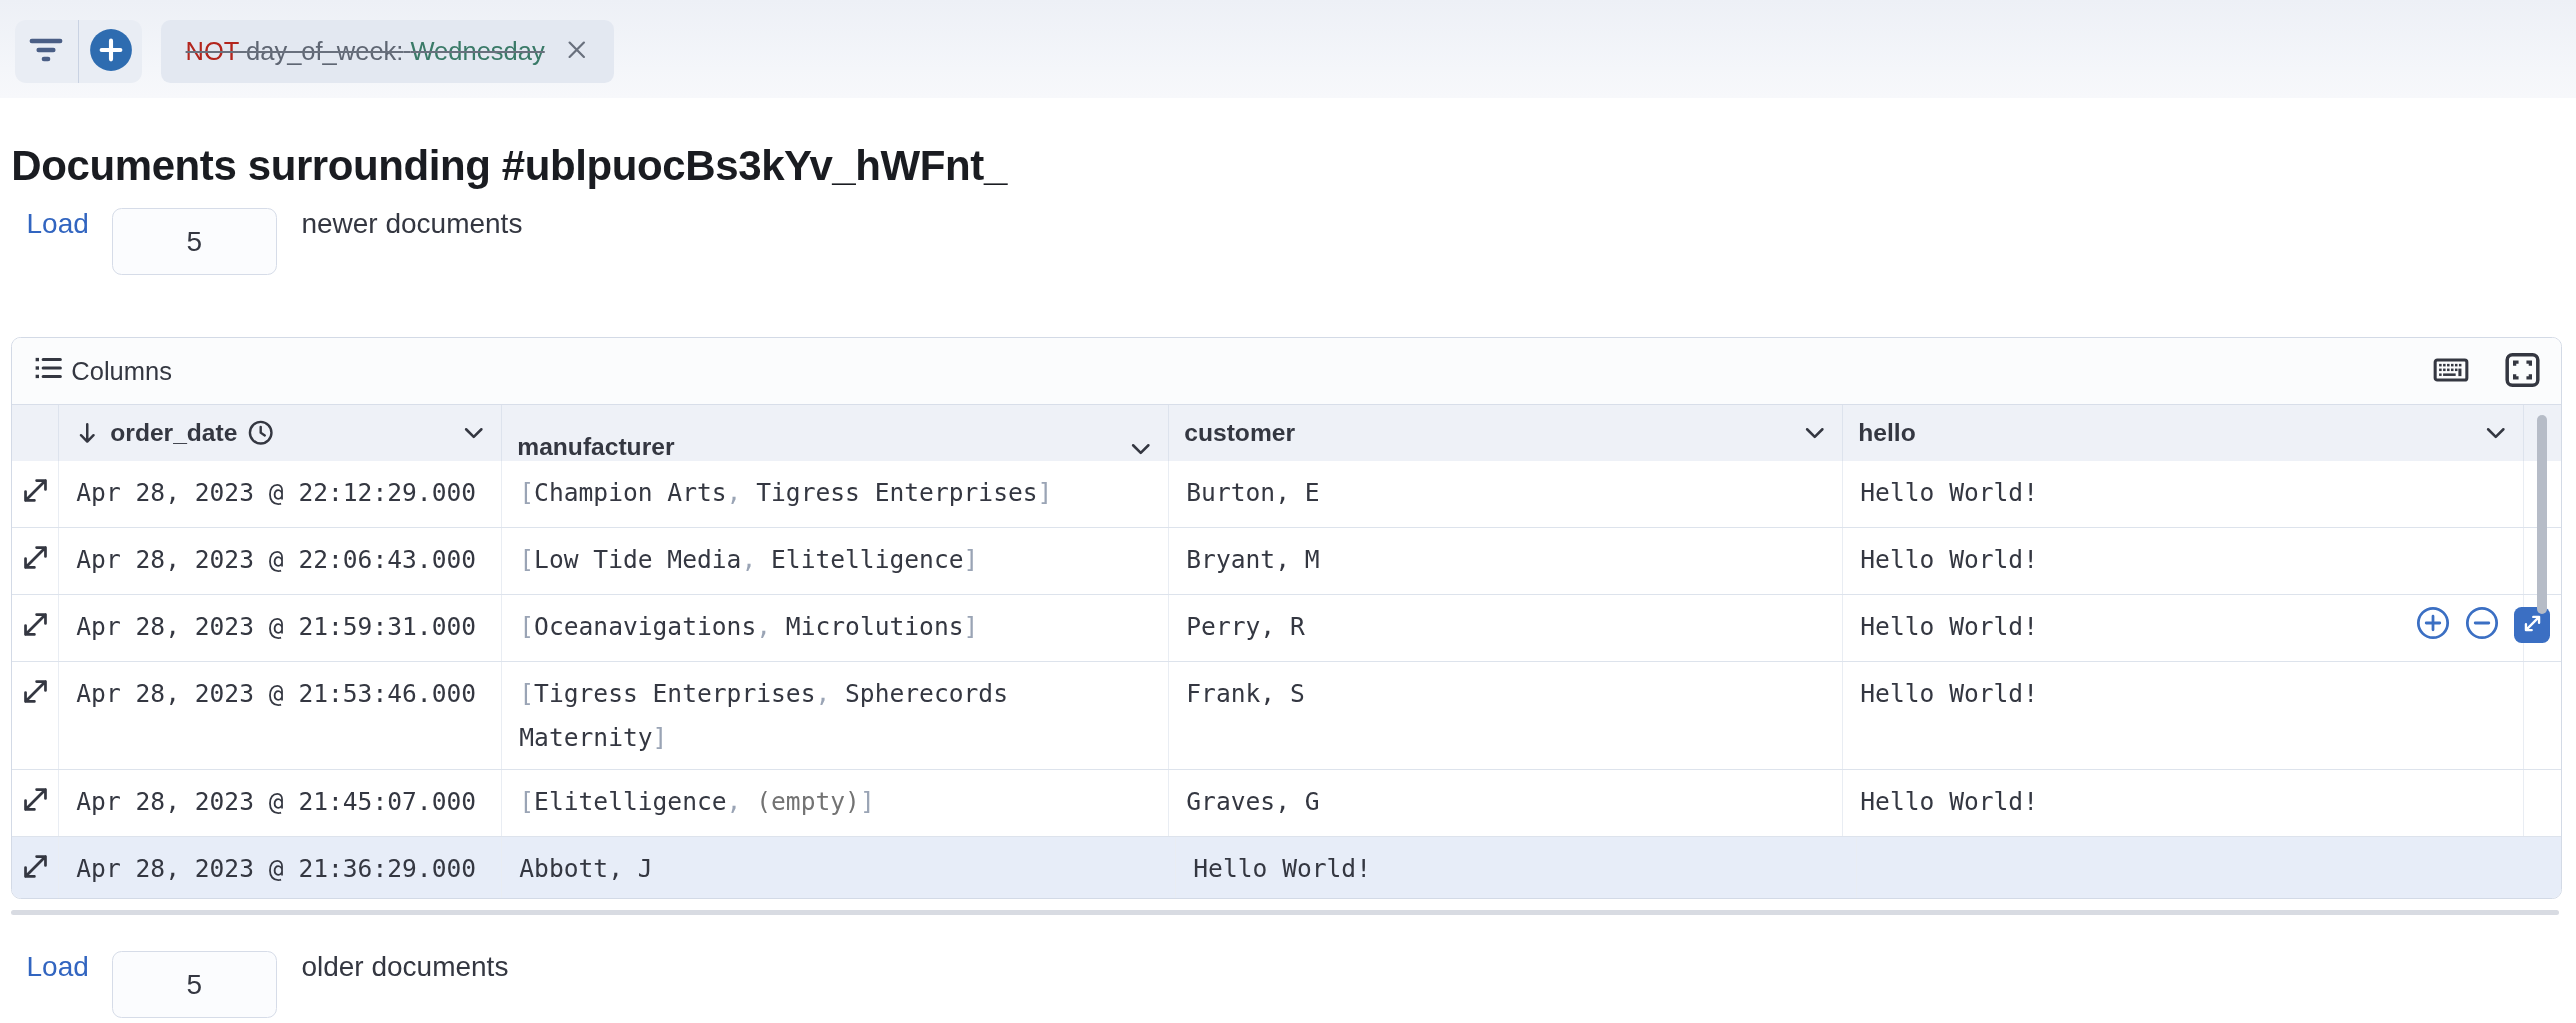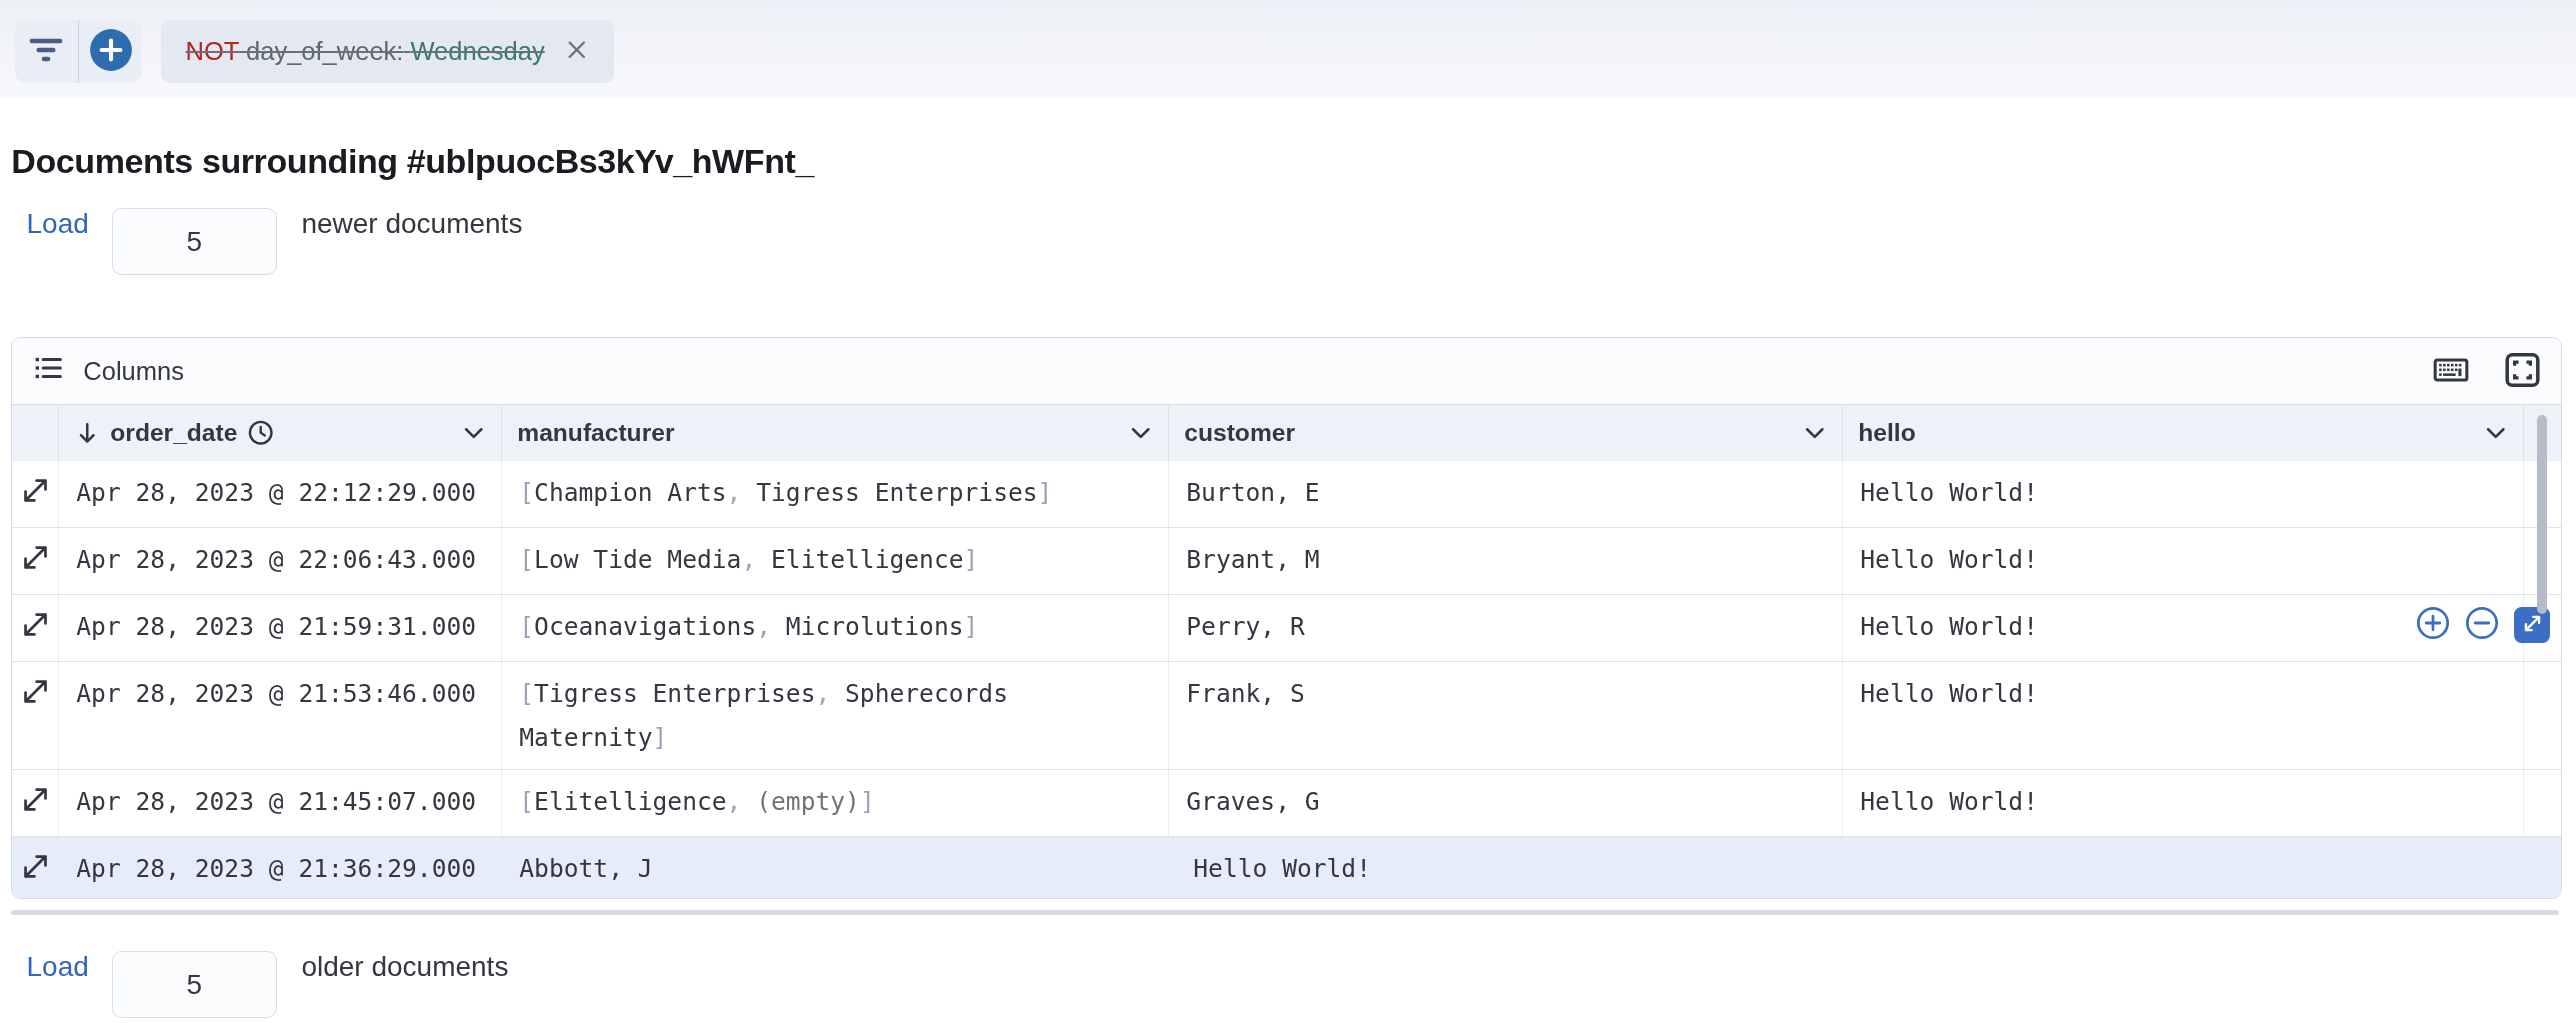--- a/index.html
+++ b/index.html
@@ -17,49 +17,49 @@
   .btn-group .vdiv { width:1.9px; background:#c9d2e2; }
   .pill { position:absolute; left:161px; top:20px; height:63px; background:#e3e8f1;
     border-radius:9.5px; display:flex; align-items:center; padding:0 24.6px; gap:19px; cursor:pointer; }
   .pill .striketext { font-size:25.5px; color:#69707d; text-decoration:line-through; white-space:nowrap; }
   .pill .neg   { color:#b3251d; }
   .pill .field { color:#5f6673; }
   .pill .value { color:#3a7a68; }
   .pill .close-btn { background:none; border:none; cursor:pointer; display:flex; padding:0; }
 
   
-  .page-title { position:absolute; left:11.3px; top:142px; font-size:34px; font-weight:700;
+  .page-title { position:absolute; left:11.3px; top:142px; font-size:42px; font-weight:700;
     color:#1a1c21; letter-spacing:-0.4px; }
   .loader { position:absolute; left:26.5px; display:flex; align-items:flex-start; font-size:28px; }
   .loader.newer { top:208px; }
   .loader.older { top:951px; }
   .loader .load-link { color:#3265c0; background:none; border:none; font-size:28px; cursor:pointer; margin-right:23px; }
   .loader input { width:165px; height:67px; border:1.9px solid #d6dce8; border-radius:9.5px;
     background:#fbfcfe; text-align:center; font-size:28px; color:#343741; margin-right:24.6px; outline:none; }
   .loader .suffix { color:#343741; }
 
   
   .panel { position:absolute; left:11.3px; top:337px; width:2551px; height:562px;
     border:1.9px solid #d3dae6; border-radius:9.5px; background:#fff; overflow:hidden; }
   .toolbar { height:66px; display:flex; align-items:center; padding:0 21px; background:#fbfcfd; }
-  .columns-btn { display:flex; align-items:center; gap:20px; font-size:25.5px; color:#343741;
+  .columns-btn { display:flex; align-items:center; gap:8px; font-size:25.5px; color:#343741;
     background:none; border:none; cursor:pointer; }
   .toolbar .spacer { flex:1; }
   .icon-btn { background:none; border:none; cursor:pointer; padding:0; margin-left:36px; display:flex; }
 
   .grid-header { display:flex; height:57px; background:#eef1f7; border-top:1.9px solid #d8dee9; }
   .hcell { display:flex; align-items:center; padding:0 15px; font-weight:700; font-size:24.6px;
     border-right:1.9px solid #dde3ed; cursor:pointer; }
   .hcell .chev { margin-left:auto; display:flex; }
   .hcell .sorticon, .hcell .clockicon { display:flex; margin-right:9.5px; }
   .hcell .clockicon { margin-left:9.5px; margin-right:0; }
   .hlabel { white-space:nowrap; }
   .c-leader { width:47px; }
   .c-date   { width:443px; }
-  .c-mfr    { width:667px; }
+  .c-mfr    { width:667px;align-items:flex-end; }
   .c-cust   { width:674px; }
   .c-hello  { width:681px; }
 
   .grid-body { position:relative; }
   .row { display:flex; border-bottom:1.9px solid #dde3ec; background:#fff; position:relative; }
   .row.anchor { background:#e7edf8; }
   .cell { padding:10.4px 17px 8.5px; font-family:"DejaVu Sans Mono", monospace; font-size:24.6px;
     line-height:44px; border-right:1.9px solid #e9edf3; min-height:66px; overflow-wrap:break-word; }
   .cell.c-leader { padding:14px 0 0 0; text-align:center; cursor:pointer; }
   .punct { color:#9aa4b5; }

